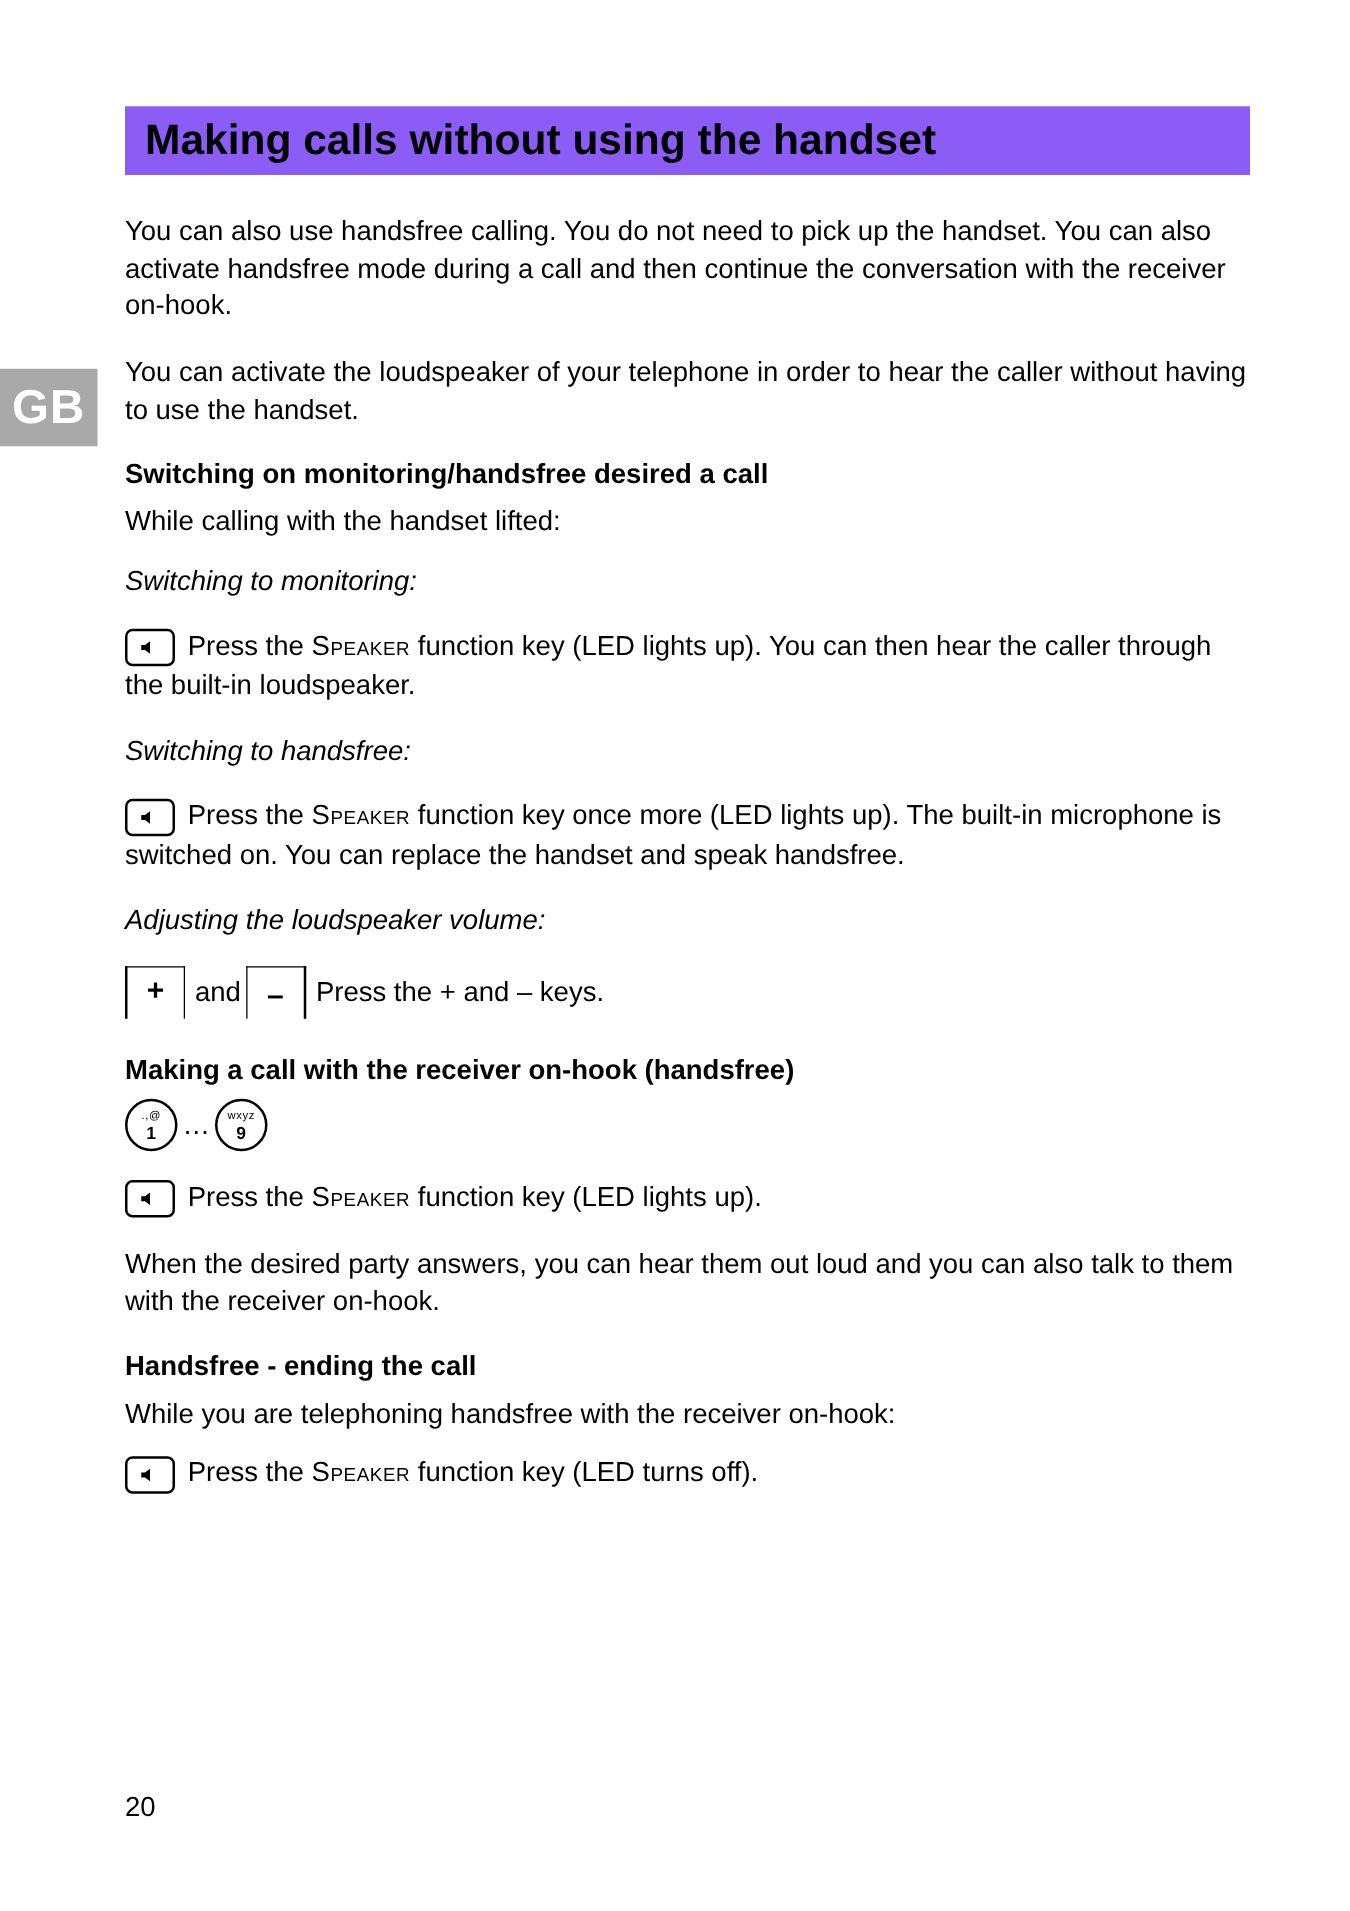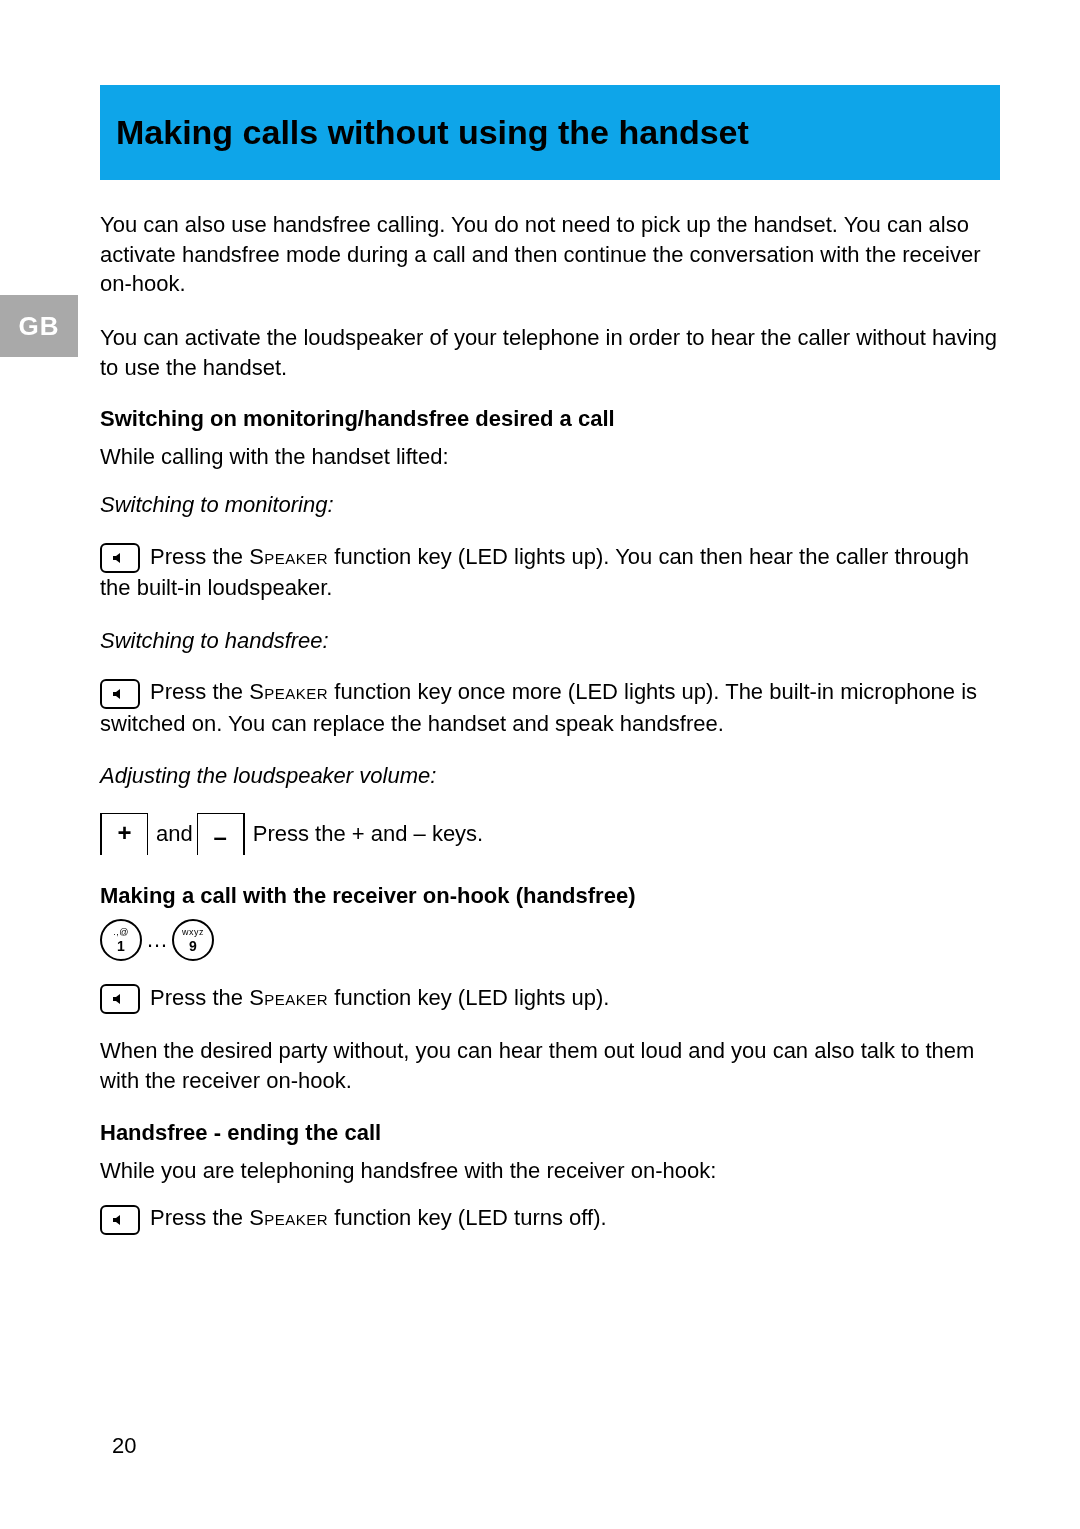--- a/index.html
+++ b/index.html
@@ -18,33 +18,33 @@
     padding: 85px 80px 0 100px;
   }
   .sidebar-gb {
     position: absolute;
     left: 0;
     top: 295px;
     width: 78px;
     height: 62px;
     background: #a9a9a9;
     color: #fff;
-    font-size: 26px;
+    font-size: 38px;
     font-weight: bold;
     display: flex;
     align-items: center;
     justify-content: center;
     letter-spacing: 1px;
   }
   .title-bar {
-    background: #0ea5e9;
+    background: #8b5cf6;
     color: #000;
     font-size: 34px;
     font-weight: bold;
-    padding: 28px 16px;
+    padding: 8px 16px;
     margin-bottom: 30px;
   }
   .body-text {
     font-size: 22px;
     line-height: 1.35;
     margin-bottom: 24px;
   }
   .section-heading {
     font-size: 22px;
     font-weight: bold;
@@ -115,21 +115,21 @@
   }
   .numkey .top { font-size: 9px; margin-bottom:2px; letter-spacing:0.5px;}
   .numkey .bot { font-size: 14px; font-weight:bold;}
   .smallcaps {
     font-variant: small-caps;
     letter-spacing: 0.5px;
   }
   .page-number {
     position: absolute;
     bottom: 70px;
-    left: 112px;
+    left: 100px;
     font-size: 22px;
   }
   .speaker-svg { width:16px; height:14px; }
 </style>
 </head>
 <body>
 
 <div class="page">
   <div class="sidebar-gb">GB</div>
 
@@ -184,21 +184,21 @@
   </div>
 
   <div class="instr-line">
     <span class="key key-speaker">
       <svg class="speaker-svg" viewBox="0 0 16 14">
           <path d="M1 5 H4 L8 2 V12 L4 9 H1 Z" fill="#000"></path>
         </svg>
     </span><span> Press the </span><span class="smallcaps">Speaker</span><span> function key (LED lights up).</span>
   </div>
 
-  <div class="body-text">When the desired party without, you can hear them out loud and you can also talk to them with the receiver on-hook.</div>
+  <div class="body-text">When the desired party answers, you can hear them out loud and you can also talk to them with the receiver on-hook.</div>
 
   <div class="section-heading">Handsfree - ending the call</div>
   <div class="body-text" style="margin-bottom:18px;">While you are telephoning handsfree with the receiver on-hook:</div>
 
   <div class="instr-line">
     <span class="key key-speaker">
       <svg class="speaker-svg" viewBox="0 0 16 14">
           <path d="M1 5 H4 L8 2 V12 L4 9 H1 Z" fill="#000"></path>
         </svg>
     </span><span> Press the </span><span class="smallcaps">Speaker</span><span> function key (LED turns off).</span>

